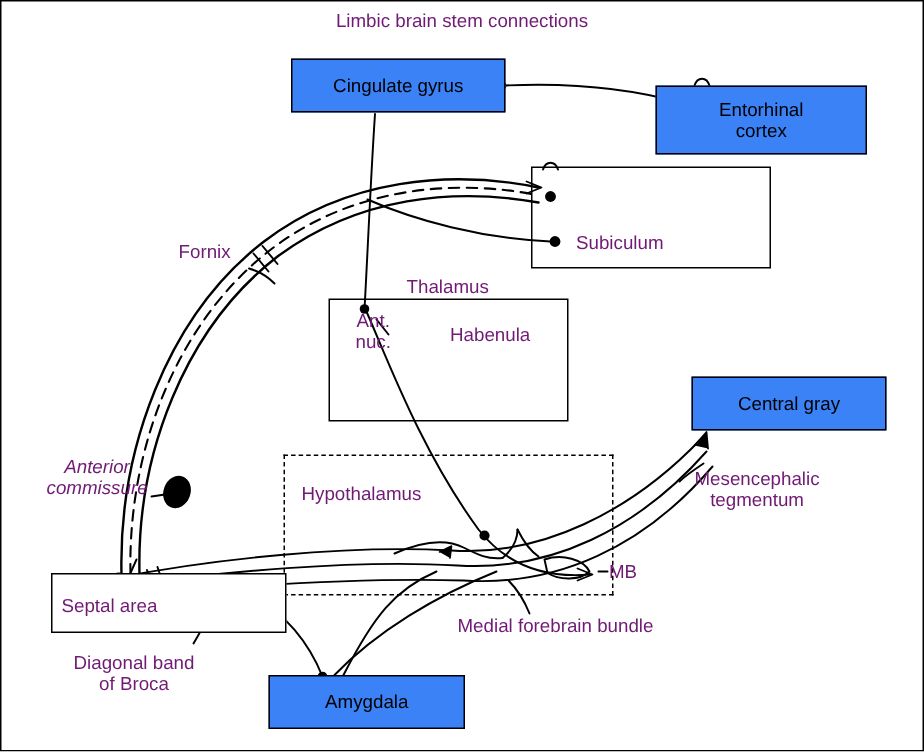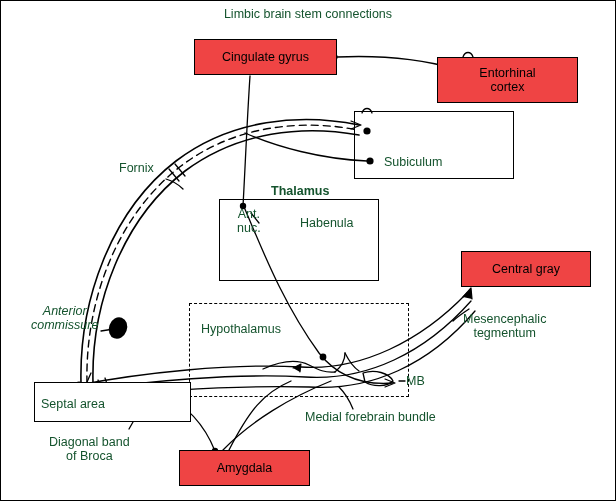--- a/index.html
+++ b/index.html
@@ -22,36 +22,36 @@
     position: absolute;
     left: 0;
     top: 0;
     width: 616px;
     height: 501px;
   }
   .lbl {
     position: absolute;
     font-family: "Liberation Sans", sans-serif;
     font-size: 12.5px;
-    color: #14532d;
+    color: #701a75;
     white-space: pre;
     line-height: 1.12;
     text-align: center;
   }
   .title {
     font-size: 12.5px;
     text-align: center;
     width: 100%;
     left: 0;
   }
   .boxlbl {
     position: absolute;
     box-sizing: border-box;
     border: 1.4px solid #000;
-    background: #ef4444;
+    background: #3b82f6;
     display: flex;
     align-items: center;
     justify-content: center;
     font-family: "Liberation Sans", sans-serif;
     font-size: 12.5px;
     color: #000;
     white-space: pre;
     text-align: center;
     line-height: 1.12;
   }
@@ -182,21 +182,21 @@
   <div class="plainbox" style="left:33px; top:381px; width:157px; height:40px; background:#fff;"></div>
 
   <div class="boxlbl" style="left:178px; top:449px; width:131px; height:36px;">
     <span>Amygdala</span>
   </div>
 
   <div class="lbl freelbl" style="left:118px; top:160px;">Fornix</div>
 
   <div class="lbl freelbl" style="left:383px; top:154px;">Subiculum</div>
 
-  <div class="lbl freelbl" style="left:270px; top:183px;font-weight:bold;">Thalamus</div>
+  <div class="lbl freelbl" style="left:270px; top:183px;">Thalamus</div>
 
   <div class="lbl freelbl" style="left:236px; top:206px;">Ant.
 nuc.</div>
 
   <div class="lbl freelbl" style="left:299px; top:215px;">Habenula</div>
 
   <div class="lbl freelbl" style="left:30px; top:303px;font-style:italic;">Anterior
 commissure</div>
 
   <div class="lbl freelbl" style="left:200px; top:321px;">Hypothalamus</div>

